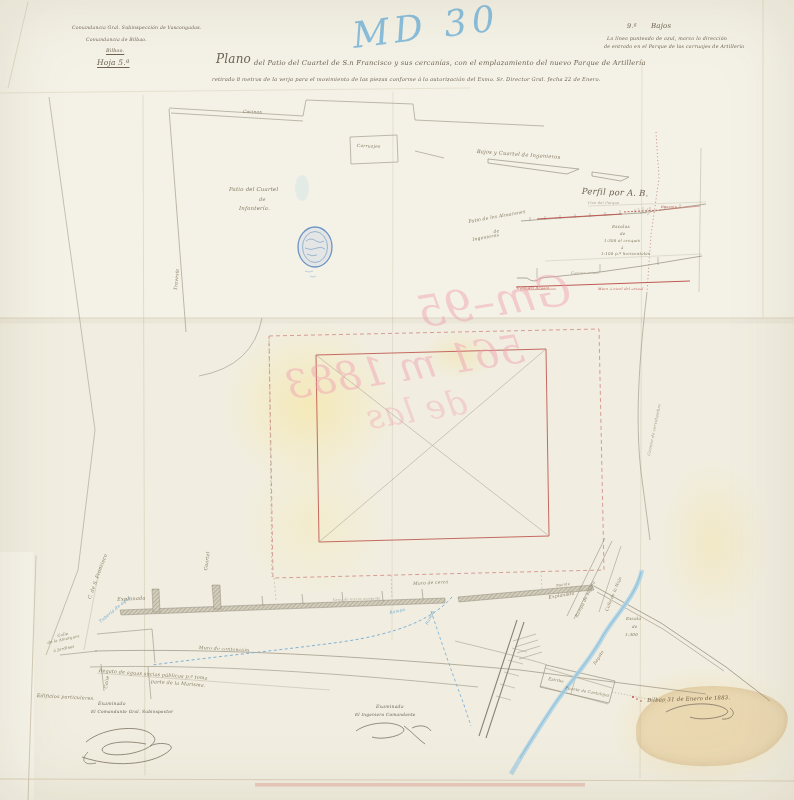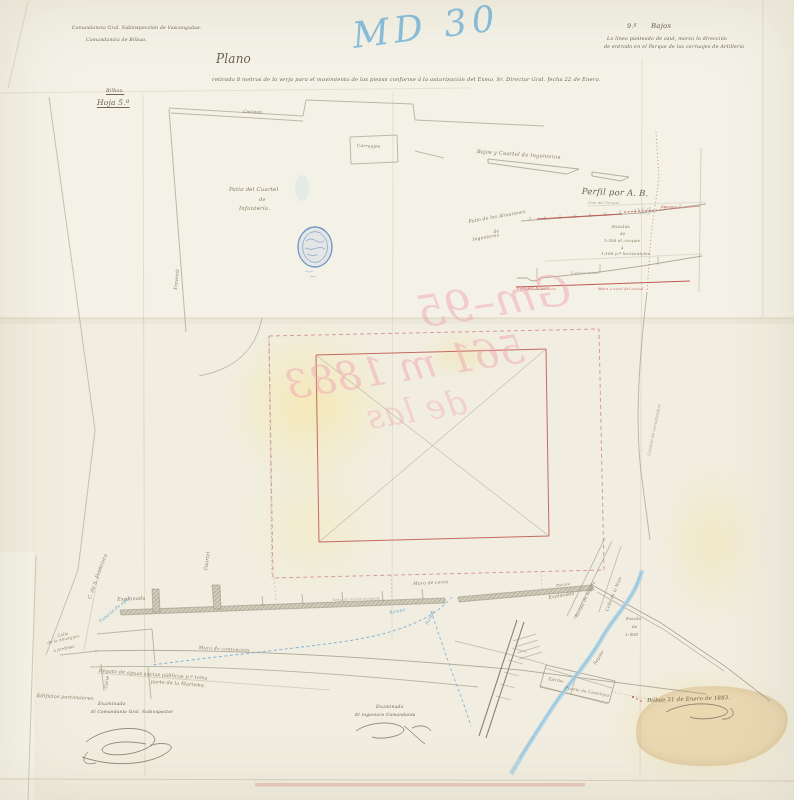--- a/index.html
+++ b/index.html
@@ -7,21 +7,21 @@
          font-family:"DejaVu Serif",serif;}
   .sheet::after{content:"";position:absolute;inset:0;pointer-events:none;
          box-shadow:inset 0 0 70px rgba(120,100,60,.14);}
   .patch{position:absolute;pointer-events:none;}
   .lbl{position:absolute;white-space:nowrap;font-style:italic;color:#85795f;
        transform-origin:0 0;letter-spacing:.2px;}
   .ink{color:#6e6352}
   .red{color:#bf5a52}
   .blue{color:#6fa8cc}
   .faint{color:#a59c87}
-  .ul{text-decoration:underline;text-underline-offset:2px;margin-top:40px;}
+  .ul{text-decoration:underline;text-underline-offset:2px;}
   .bluepencil{position:absolute;left:352px;top:6px;font-size:36px;font-style:italic;
        color:rgba(106,176,216,.78);transform:rotate(-7deg);letter-spacing:5px;
        font-family:"DejaVu Serif",serif;}
   .redpencil{position:absolute;left:150px;top:296px;width:430px;font-size:44px;line-height:1.2;
        color:#f0a3b2;opacity:.48;transform:scaleX(-1) rotate(9deg);font-style:italic;
        font-family:"DejaVu Serif",serif;pointer-events:none;}
   .redpencil div:nth-child(2){margin-left:55px;font-size:40px;}
   .redpencil div:nth-child(3){margin-left:120px;font-size:34px;opacity:.8;}
   svg{position:absolute;left:0;top:0;}
 </style>
@@ -178,20 +178,21 @@
   </div>
 
   <div class="bluepencil">MD 30</div>
 
   <span class="lbl ink" style="left:72px;top:25px;font-size:4.6px;">Comandancia Gral. Subinspección de Vascongadas.</span>
   <span class="lbl ink" style="left:86px;top:37px;font-size:4.6px;">Comandancia de Bilbao.</span>
   <span class="lbl ink ul" style="left:106px;top:48px;font-size:4.8px;">Bilbao.</span>
   <span class="lbl ink ul" style="left:97px;top:58px;font-size:7.5px;">Hoja 5.ª</span>
 
   <span class="lbl ink" style="left:216px;top:52px;font-size:12px;">Plano</span>
+  <span class="lbl ink" style="left:254px;top:59px;font-size:6.8px;">del Patio del Cuartel de S.n Francisco y sus cercanías, con el emplazamiento del nuevo Parque de Artillería</span>
   <span class="lbl ink" style="left:212px;top:76px;font-size:5.2px;">retirado 8 metros de la verja para el movimiento de las piezas conforme á la autorización del Exmo. Sr. Director Gral. fecha 22 de Enero.</span>
 
   <span class="lbl ink" style="left:627px;top:22px;font-size:6.5px;">9.ª</span>
   <span class="lbl ink" style="left:651px;top:22px;font-size:7px;">Bajos</span>
   <span class="lbl ink" style="left:607px;top:36px;font-size:4.8px;">La línea punteada de azul, marca la dirección</span>
   <span class="lbl ink" style="left:604px;top:44px;font-size:4.8px;">de entrada en el Parque de los carruajes de Artillería</span>
 
   <span class="lbl" style="left:243px;top:109px;font-size:4.4px;transform:rotate(1deg);">Cocinas</span>
   <span class="lbl" style="left:357px;top:143px;font-size:4.4px;transform:rotate(2deg);">Carruajes</span>
   <span class="lbl" style="left:229px;top:186px;font-size:5.4px;">Patio del Cuartel</span>

